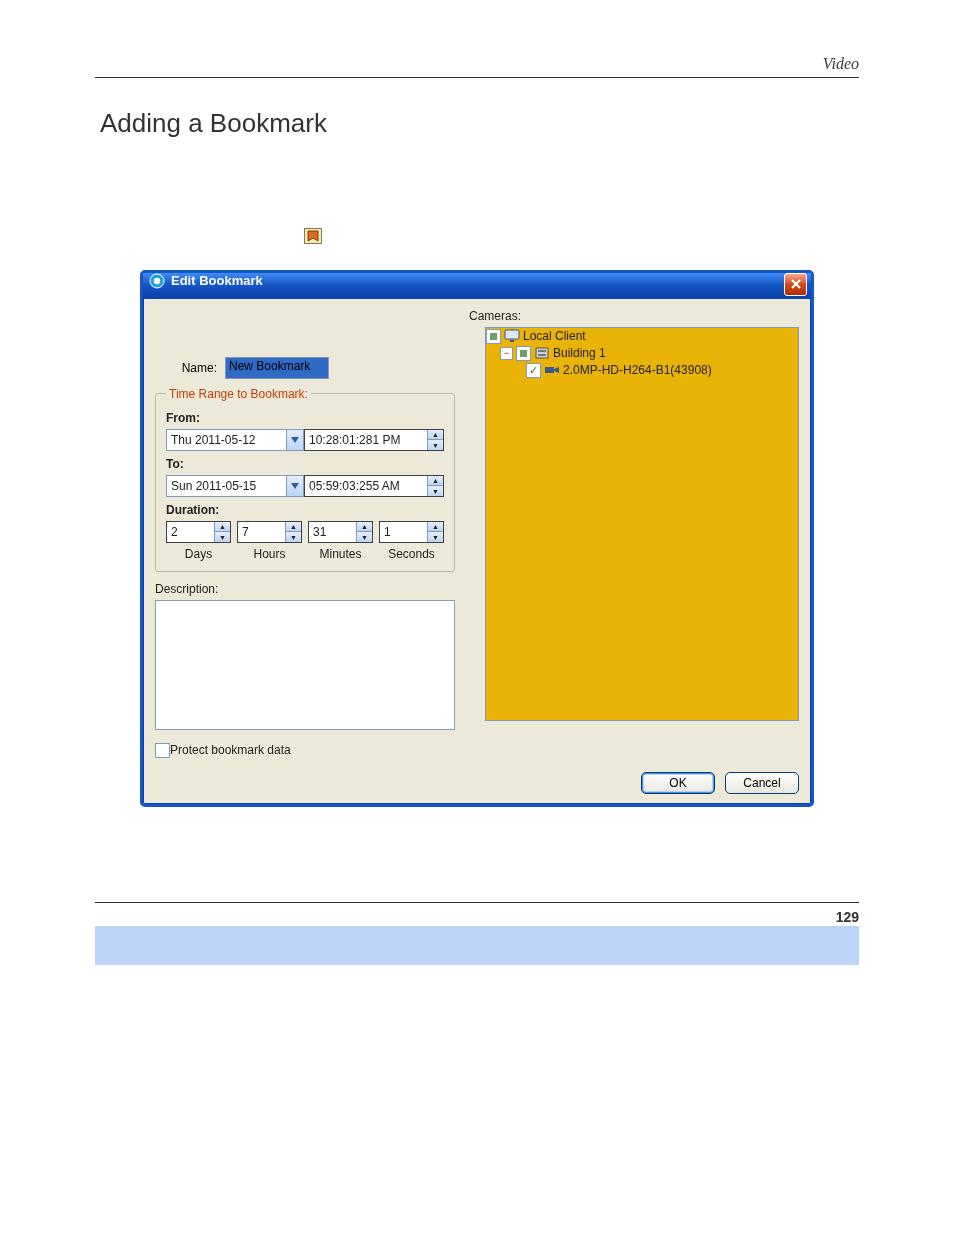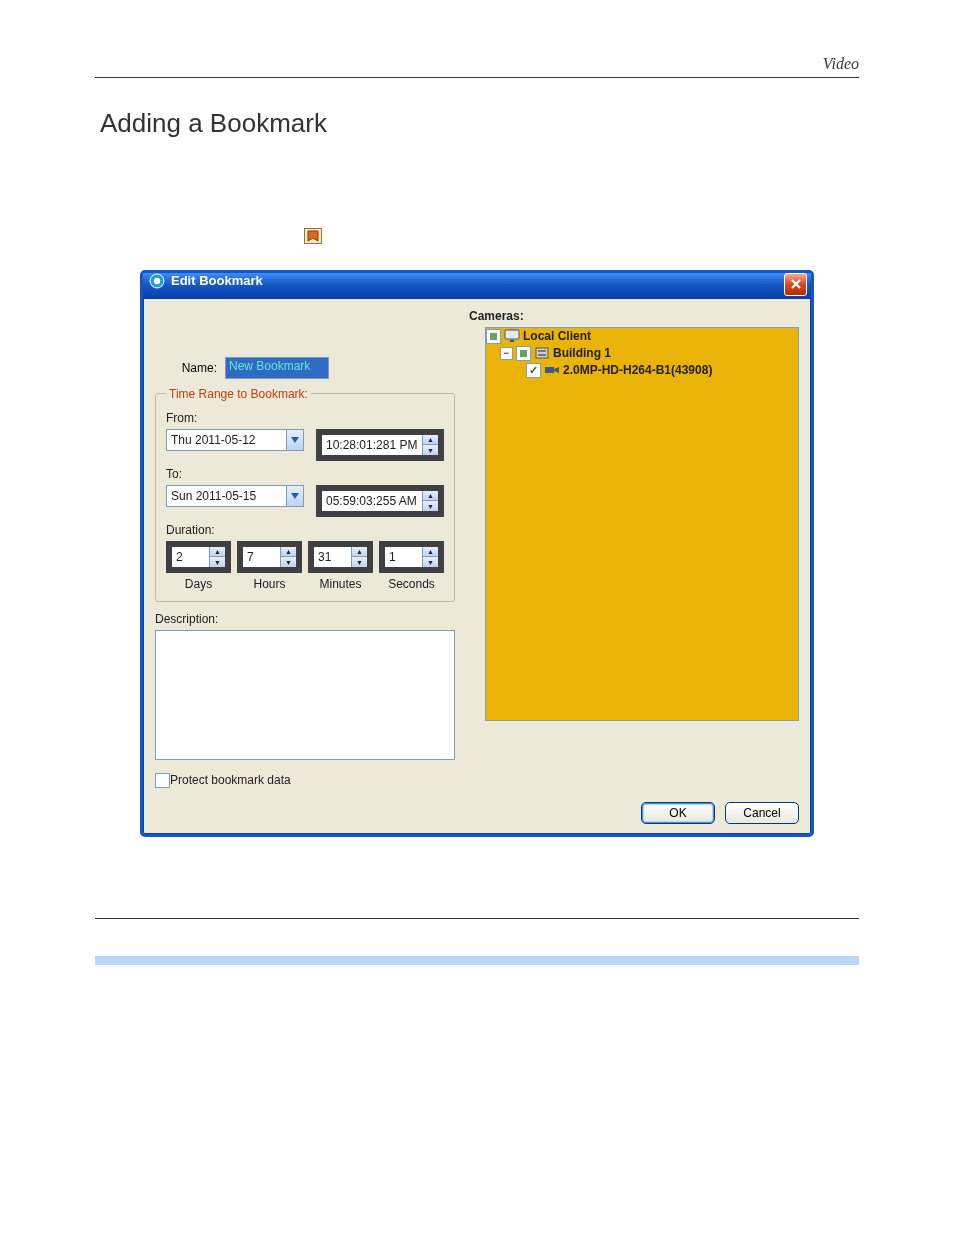--- a/index.html
+++ b/index.html
@@ -87,61 +87,61 @@
     color: #fff;
     font-weight: bold;
     cursor: pointer;
   }
   .dialog-body {
     display: flex;
     padding: 10px 12px 8px 12px;
     gap: 14px;
   }
   .col-left { flex: 0 0 300px; margin-top: 48px; }
-  .col-right { flex: 1; font-weight: bold; }
+  .col-right { flex: 1; }
   .row { display: flex; align-items: center; margin-bottom: 8px; }
   .row .lbl { width: 62px; text-align: right; margin-right: 8px; color: #000; }
   .text-input {
     font: inherit; font-size: 12px;
     border: 1px solid #7f9db9;
     background: #fff;
     height: 18px;
     padding: 1px 3px;
   }
   .text-input.sel {
-    background: #316ac5; color: #5eead4;
+    background: #316ac5; color: #000000;
   }
   fieldset.timerange {
     border: 1px solid #bdb8a4;
     border-radius: 3px;
     padding: 6px 10px 10px 10px;
     margin: 0 0 10px 0;
   }
   fieldset.timerange legend {
     color: #c2410c;
     font-size: 12px;
     padding: 0 3px;
   }
-  .field-lbl { margin: 4px 0 4px 0; }
-  .date-row { display: flex; gap: 12px; margin-bottom: 6px; }
+  .field-lbl { margin: 4px 0 4px 0; font-weight: bold; }
+  .date-row { display: flex; gap: 0; margin-bottom: 6px; }
   .combo {
     display: flex; align-items: center;
     border: 1px solid #7f9db9; background: #fff;
     height: 20px;
   }
   .combo .val { flex: 1; padding: 0 4px; }
   .combo .dd {
     width: 16px; height: 100%; display: flex; align-items: center; justify-content: center;
     background: linear-gradient(#e6eefc,#bcd4f6);
     border-left: 1px solid #7f9db9;
     cursor: pointer;
   }
   .spinner {
     display: flex; align-items: stretch;
-    border: 6px solid #404040; background: #fff; height: 20px;
+    border: 1px solid #404040; background: #fff; height: 20px;
   }
   .spinner .val { flex: 1; padding: 0 4px; display: flex; align-items: center; }
   .spinner .spin {
     width: 15px; display: flex; flex-direction: column;
     border-left: 1px solid #7f9db9;
   }
   .spinner .spin div {
     flex: 1; display: flex; align-items: center; justify-content: center;
     background: linear-gradient(#e6eefc,#bcd4f6);
     cursor: pointer; font-size: 7px; line-height: 7px;
@@ -411,14 +411,15 @@
 
   <ol class="steps" start="3">
     <li>Enter a name for the bookmark.</li>
     <li>In the Cameras pane, select all the cameras that are attached to this bookmark.</li>
   </ol>
 
   <div class="note-box">Note:  You can only bookmark multiple cameras from the same server.</div>
 
   <div class="footer-area">
     <hr class="hr-bottom">
+    <div class="page-num">129</div>
   </div>
 </div>
 
 </body></html>

